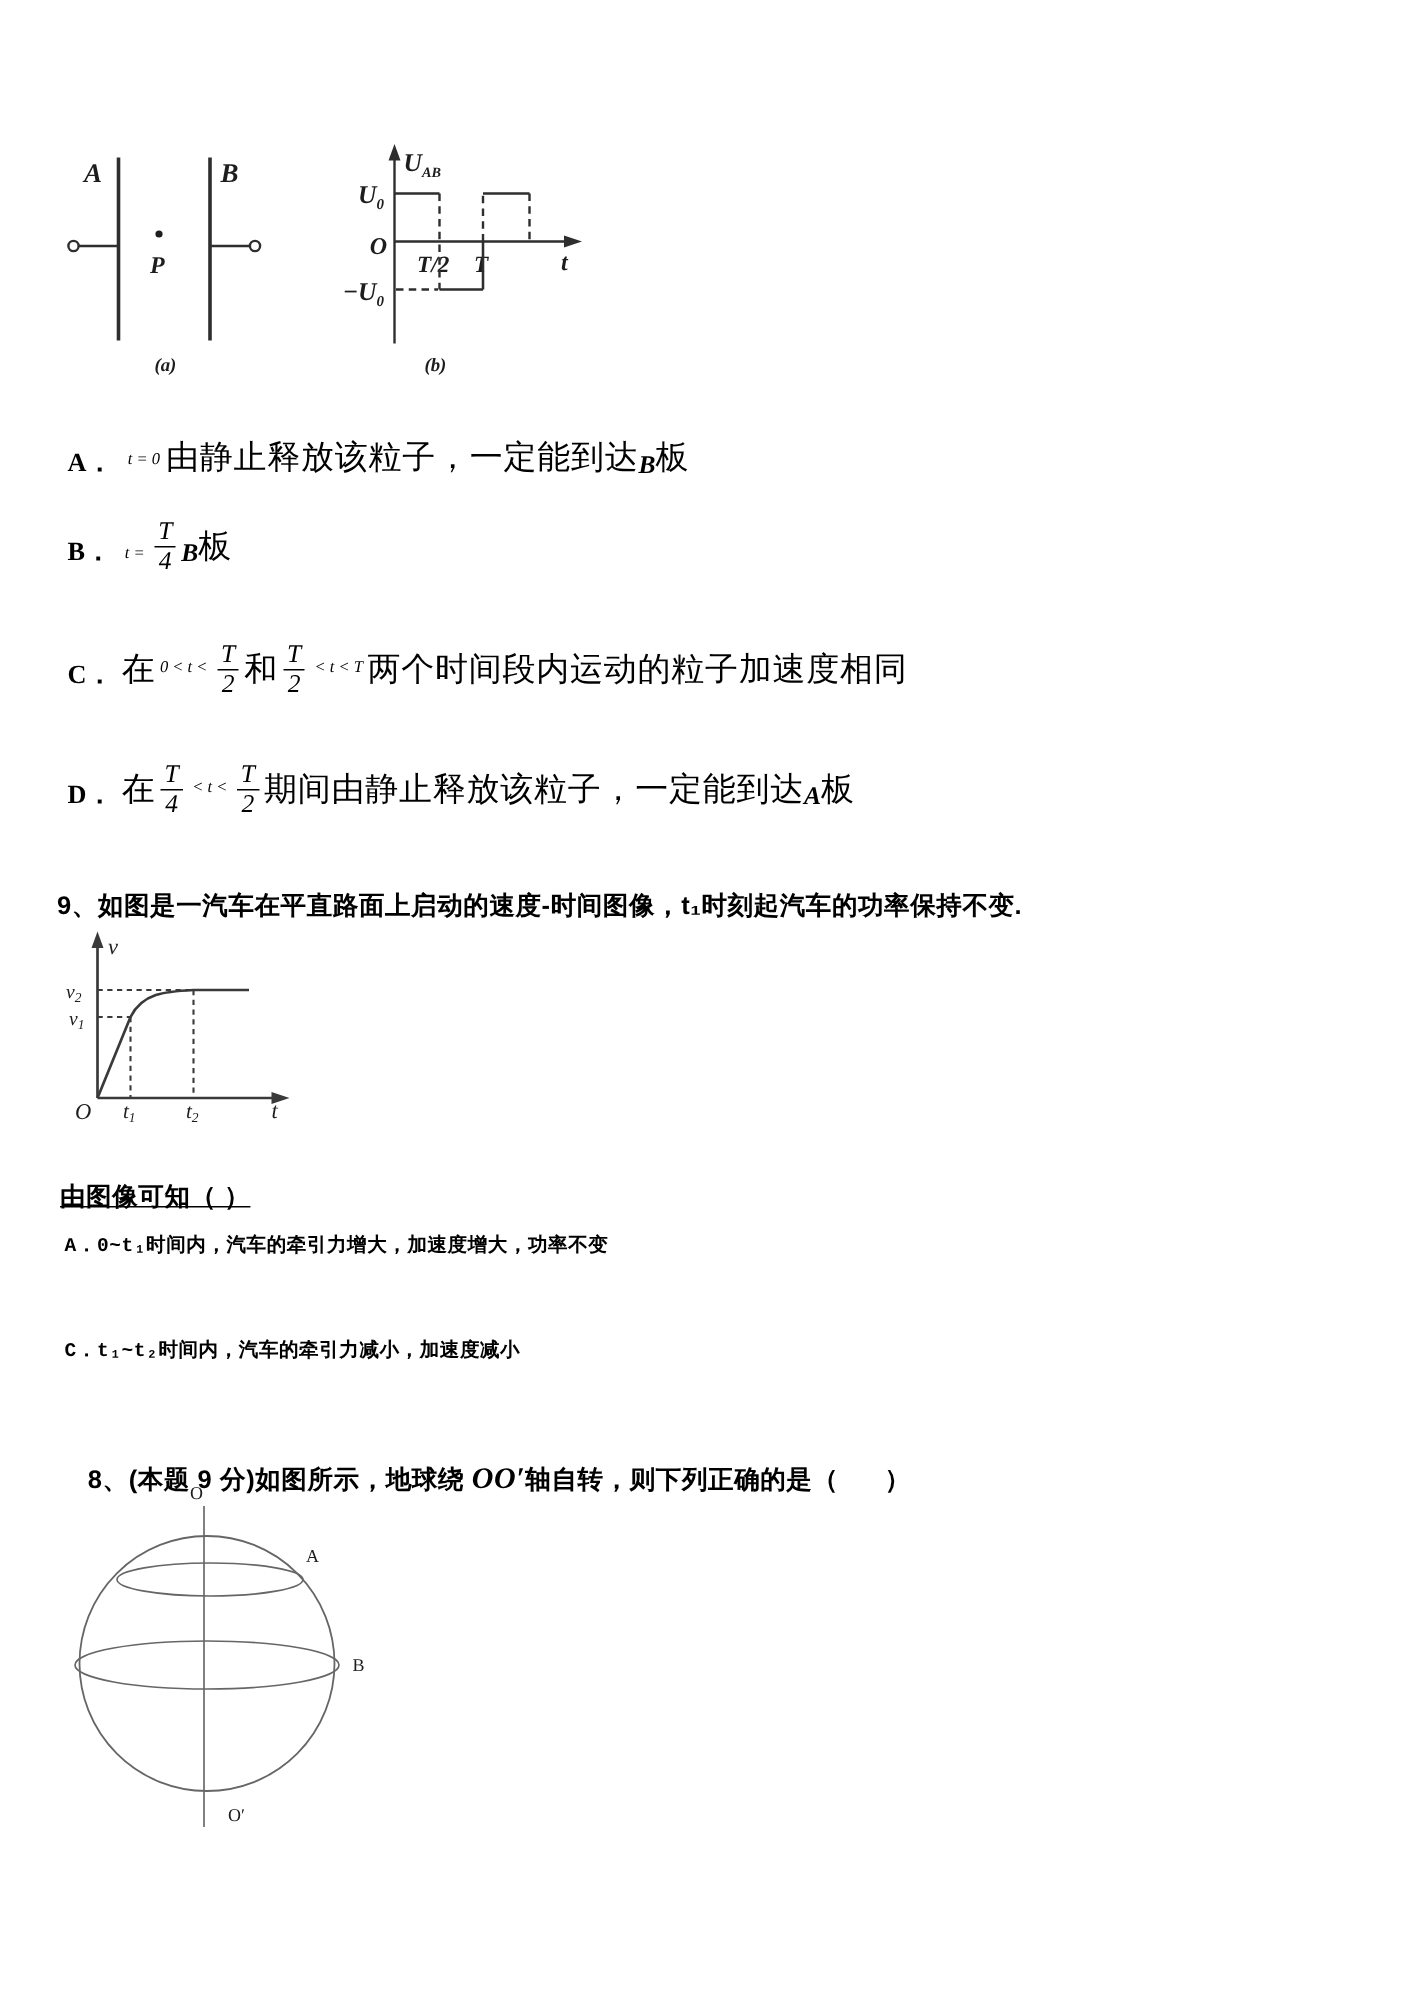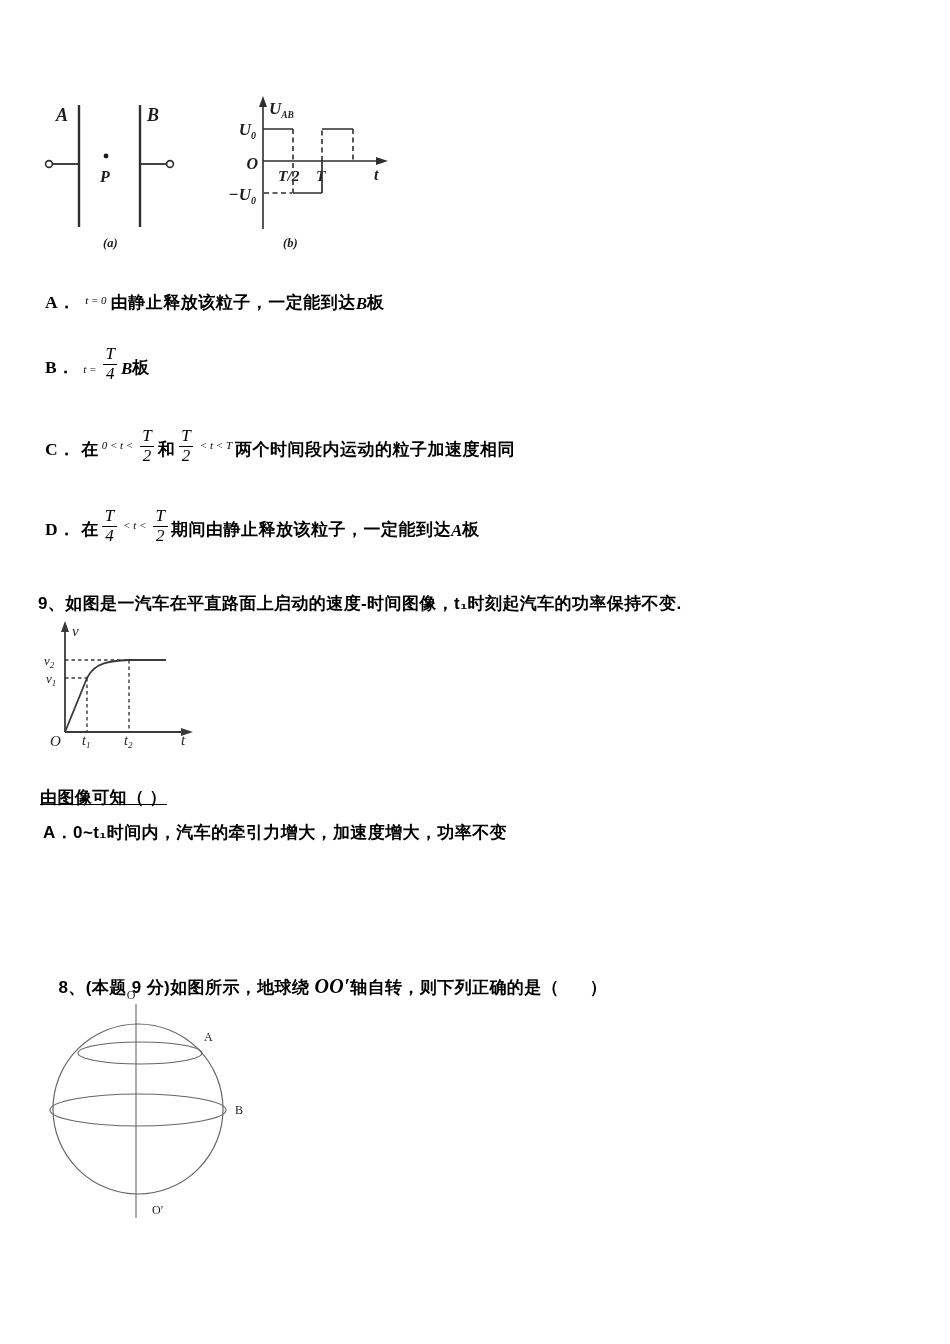--- a/index.html
+++ b/index.html
@@ -3,36 +3,36 @@
 <meta charset="utf-8">
 <style>
   html,body{margin:0;padding:0;background:#fff;}
   .page{position:relative;width:950px;height:1344px;background:#ffffff;overflow:hidden;
         font-family:"Liberation Sans",sans-serif;color:#000;}
   svg text{fill:#1d1d1d;}
   .sv-it{font-family:"Liberation Serif",serif;font-style:italic;}
   .sv-bi{font-family:"Liberation Serif",serif;font-style:italic;font-weight:700;}
   .sv-plain{font-family:"Liberation Serif",serif;}
   .abs{position:absolute;}
-  .cn{font-family:"Liberation Sans",sans-serif;font-weight:700;font-size:17px;letter-spacing:0.5px;}
+  .cn{font-family:"Liberation Sans",sans-serif;font-weight:400;font-size:22px;letter-spacing:0.5px;}
   .lbl{font-family:"Liberation Serif",serif;font-weight:700;font-size:17.5px;margin-right:6px;}
   .fml{font-family:"Liberation Serif",serif;font-style:italic;font-size:11px;white-space:pre;}
   .bi{font-family:"Liberation Serif",serif;font-style:italic;font-weight:700;font-size:17px;}
   .optrow{position:absolute;display:flex;align-items:flex-end;}
   .optrow .low{margin-bottom:4px;}
   .optrow .raise{position:relative;top:-14px;margin:0 3px;}
   .raiseA{position:relative;top:-12px;margin:0 4px;}
   .frac{display:inline-flex;flex-direction:column;align-items:center;
         font-family:"Liberation Serif",serif;font-style:italic;font-size:17px;line-height:1.1;margin:0 3px;}
   .frac .den{border-top:1.4px solid #000;padding:0 3px;}
   .frac .num{padding:0 3px;}
   .stem{position:absolute;font-weight:700;font-size:17px;letter-spacing:0.4px;
         font-family:"Liberation Sans",sans-serif;white-space:pre;}
-  .q9opt{position:absolute;font-weight:700;font-size:17px;letter-spacing:0.4px;white-space:pre;
-         font-family:Liberation Sans, sans-serif;}
+  .q9opt{position:absolute;font-weight:700;font-size:13px;letter-spacing:0.4px;white-space:pre;
+         font-family:Liberation Mono, monospace;}
 </style>
 </head>
 <body>
 
 <div class="page">
 
   <svg class="abs" style="left:40px;top:96px;" width="362" height="160" viewBox="0 0 362 160">
 
     <line x1="39" y1="9" x2="39" y2="131" stroke="#2e2e2e" stroke-width="2.4"></line>
     <line x1="100" y1="9" x2="100" y2="131" stroke="#2e2e2e" stroke-width="2.4"></line>
@@ -129,20 +129,21 @@
     <text x="12" y="126" class="sv-it" font-size="15">O</text>
     <text x="44" y="125" class="sv-it" font-size="14"><tspan>t</tspan><tspan dy="3" font-size="9">1</tspan></text>
     <text x="86" y="125" class="sv-it" font-size="14"><tspan>t</tspan><tspan dy="3" font-size="9">2</tspan></text>
     <text x="143" y="125" class="sv-it" font-size="15">t</text>
     <text x="6" y="45" class="sv-it" font-size="13"><tspan>v</tspan><tspan dy="3" font-size="9">2</tspan></text>
     <text x="8" y="63" class="sv-it" font-size="13"><tspan>v</tspan><tspan dy="3" font-size="9">1</tspan></text>
   </svg>
 
   <div class="stem" style="left:40px;top:786px;text-decoration:underline;">由图像可知（ ）</div>
   <div class="q9opt" style="left:43px;top:821px;">A．0~t₁时间内，汽车的牵引力增大，加速度增大，功率不变</div>
+  <div class="q9opt" style="left:43px;top:891px;">C．t₁~t₂时间内，汽车的牵引力减小，加速度减小</div>
 
   <div class="stem" style="left:38px;top:955px;">
     <span>8、(本题 9 分)如图所示，地球绕 </span><span class="bi" style="font-size:20px;">OO′</span><span>轴自转，则下列正确的是（      ）</span>
   </div>
 
   <svg class="abs" style="left:30px;top:988px;" width="230" height="245" viewBox="0 0 230 245">
     <text x="101" y="11" text-anchor="middle" class="sv-plain" font-size="12" fill="#444">O</text>
     <line x1="106" y1="16" x2="106" y2="230" stroke="#666" stroke-width="1.1"></line>
     <circle cx="108" cy="121" r="85" fill="none" stroke="#666" stroke-width="1.2"></circle>
     <ellipse cx="110" cy="65" rx="62" ry="11" fill="none" stroke="#666" stroke-width="1.1"></ellipse>

